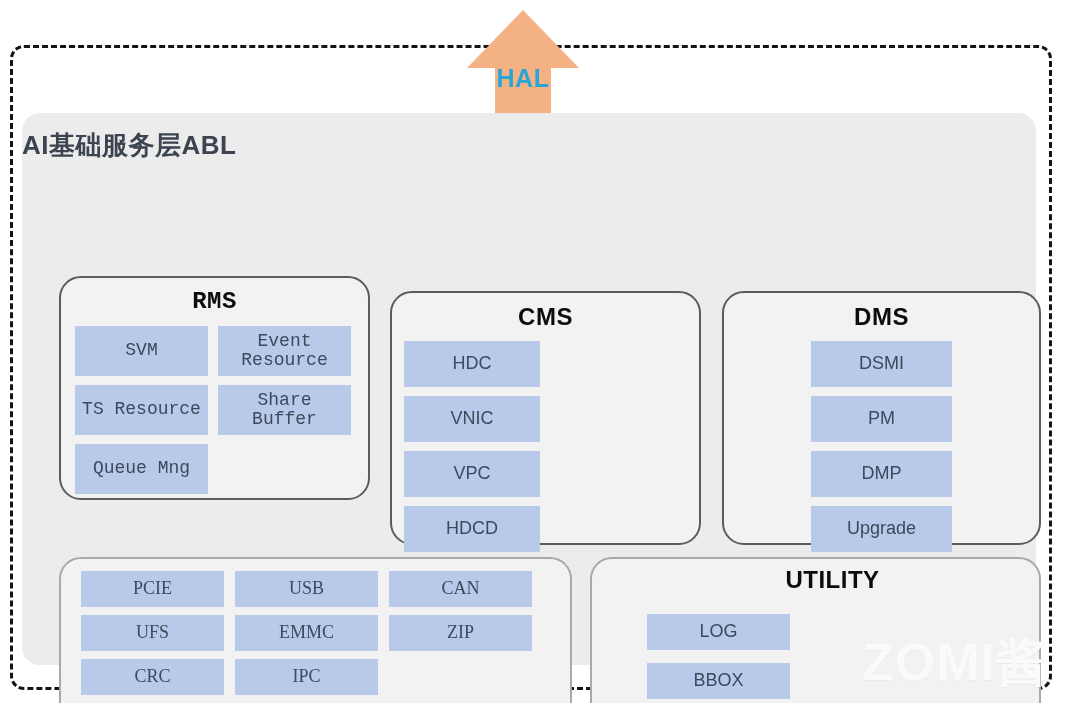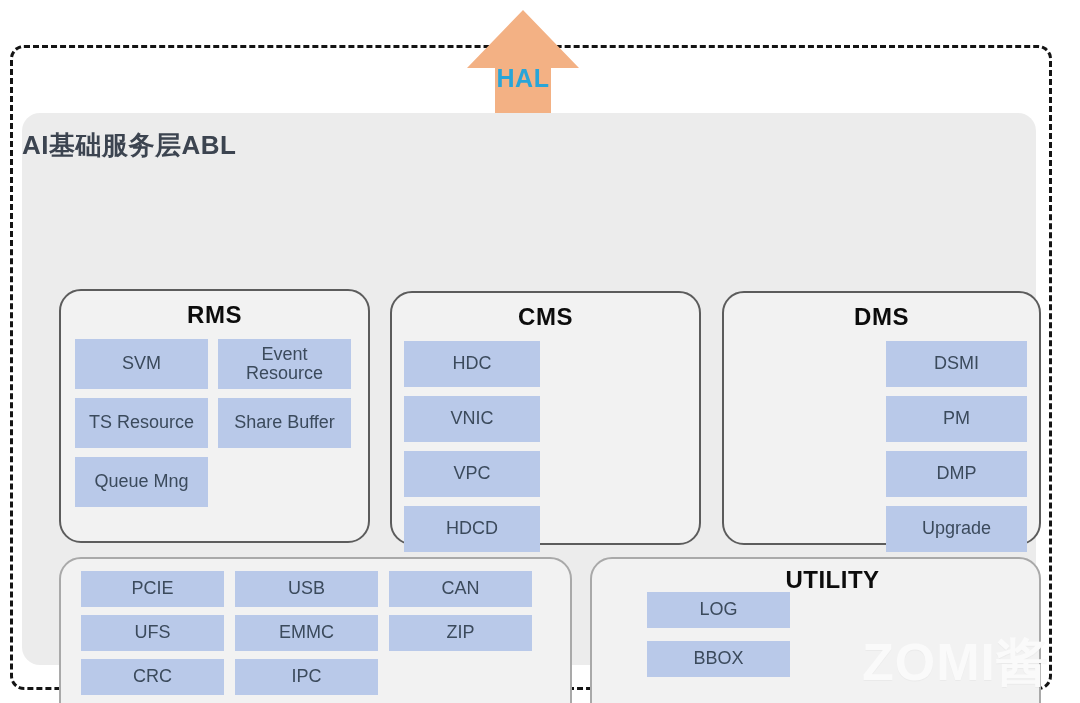--- a/index.html
+++ b/index.html
@@ -104,21 +104,21 @@
     display: flex;
     align-items: center;
     justify-content: center;
     text-align: center;
     font-size: 18px;
     line-height: 1.08;
     padding: 2px 4px;
   }
 
   
-  #card-rms { left: 37px; top: 176px; width: 311px; height: 254px; }
+  #card-rms { left: 37px; top: 163px; width: 311px; height: 224px; font-family: Liberation Mono, monospace; }
   #card-rms .group-title { margin-top: 12px; }
   #card-rms .group-body {
     margin-top: 12px;
     padding: 0 14px;
     gap: 9px 10px;
     justify-content: flex-start;
   }
   #card-rms .chip { width: 133px; height: 50px; }
 
   
@@ -132,39 +132,40 @@
   }
   #card-cms .chip { width: 136px; height: 46px; }
 
   
   #card-dms { left: 700px; top: 178px; width: 319px; height: 254px; }
   #card-dms .group-title { margin-top: 12px; }
   #card-dms .group-body {
     margin-top: 12px;
     padding: 0 12px;
     gap: 9px 12px;
-    justify-content: flex-end;
+    justify-content: center;
   }
   #card-dms .chip { width: 141px; height: 46px; }
 
   
   #card-socdrv { left: 37px; top: 444px; width: 513px; height: 196px; }
   #card-socdrv .group-title { margin-top: 9px; }
   #card-socdrv .group-body {
     margin-top: 12px;
     padding: 0 20px;
     gap: 8px 11px;
     justify-content: flex-start;
   }
-  #card-socdrv .chip { width: 143px; height: 36px; }
+  #card-socdrv .chip { width: 143px; height: 36px; font-family: Liberation Serif, serif; }
 
   
   #card-utility { left: 568px; top: 444px; width: 451px; height: 196px; }
   #card-utility .group-title { margin-top: 9px; margin-left: 34px; }
   #card-utility .group-body {
+    margin-top: 22px;
     padding: 0 55px;
     gap: 13px 52px;
     justify-content: flex-start;
   }
   #card-utility .chip { width: 143px; height: 36px; }
 
   
   #watermark {
     position: absolute;
     left: 862px;

